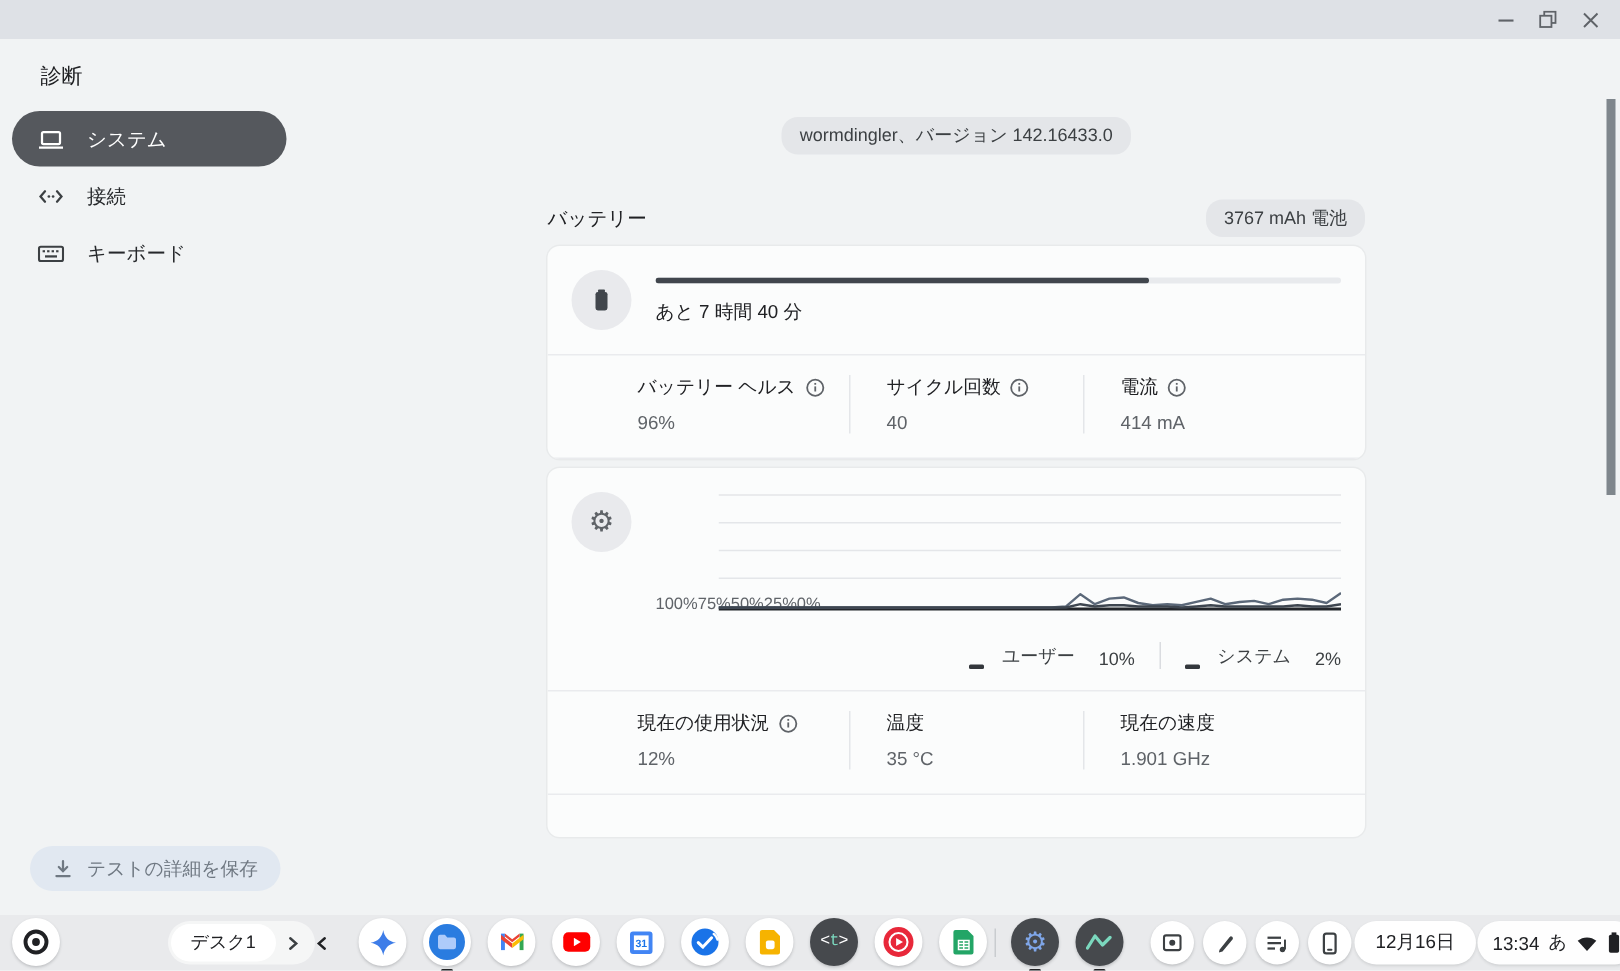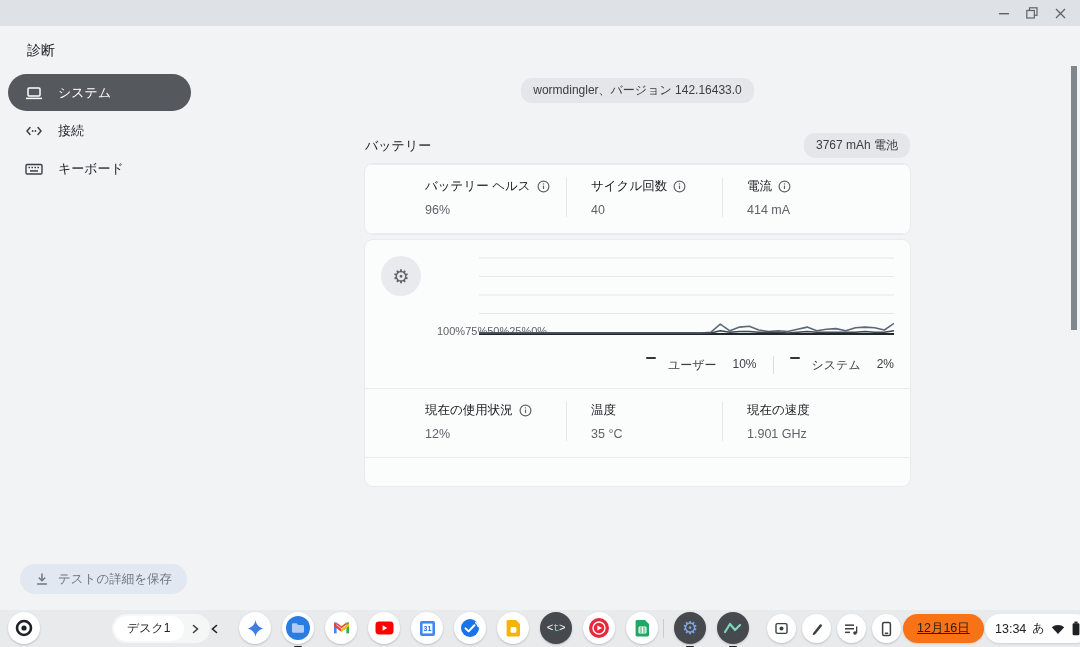--- a/index.html
+++ b/index.html
@@ -39,39 +39,39 @@
   .stat.w1 { width:142px; } .stat.w2 { width:132px; }
   .stat-label { font-size:12.5px; color:#202124; display:flex; align-items:center; gap:6px; white-space:nowrap; }
   .stat-value { margin-top:8px; font-size:12.5px; color:#5F6368; }
   .btn-row { display:flex; justify-content:flex-end; padding:12px 16px 16px; }
   .tonal-btn { background:#DEE6F3; color:#47536B; font-size:12.5px; height:32px; padding:0 16px; border-radius:16px; border:none; display:flex; align-items:center; font-family:inherit; cursor:pointer; }
   
   .chart-area { flex:1; display:flex; gap:6px; }
   .y-labels { display:flex; flex-direction:row; justify-content:space-between; align-items:flex-end; width:36px; height:82px; font-size:11px; color:#5F6368; line-height:11px; padding:0 0 1px 0; }
   .plot-wrap { flex:1; }
   .legend-row { display:flex; justify-content:flex-end; align-items:center; gap:16px; padding:2px 16px 14px; font-size:12px; }
-  .legend-item { display:flex; align-items:flex-start; gap:12px; }
+  .legend-item { display:flex; align-items:flex-end; gap:12px; }
   .legend-dash { width:10px; height:2.6px; background:#33373C; border-radius:1px; }
   .legend-name { color:#3C4043; }
   .legend-val { color:#3C4043; margin-left:4px; }
   .legend-sep { width:1px; height:18px; background:#DADCE0; }
   
   .save-btn { position:absolute; left:20px; bottom:16px; height:30px; border-radius:15px; background:#E1E8F1; color:#6F7882; font-size:12.5px; display:flex; align-items:center; gap:9px; padding:0 15px; border:none; font-family:inherit; cursor:pointer; }
   .scrollbar-thumb { position:absolute; right:3px; top:40px; width:6px; height:264px; background:#7F868C; }
   
   .shelf { position:absolute; bottom:0; left:0; right:0; height:37px; background:#E9EAEC; }
   .circle32 { position:absolute; top:2px; width:32px; height:32px; border-radius:50%; background:#fff; display:flex; align-items:center; justify-content:center; box-shadow:0 1px 2px rgba(60,64,67,.25); }
   .circle32.dark { background:#46494D; }
   .circle28 { position:absolute; top:4px; width:29px; height:29px; border-radius:50%; background:#fff; display:flex; align-items:center; justify-content:center; box-shadow:0 1px 2px rgba(60,64,67,.25); }
   .run-dot { position:absolute; bottom:-4px; left:50%; transform:translateX(-50%); width:8px; height:2px; background:#202124; border-radius:1px; }
   .desk-pill { position:absolute; left:112px; top:4px; height:29px; background:rgba(255,255,255,.55); border-radius:15px; display:flex; align-items:center; padding:2px 10px 2px 2px; gap:7px; }
   .desk-inner { background:#fff; border-radius:13px; height:25px; display:flex; align-items:center; padding:0 13px; font-size:12px; color:#202124; }
   .shelf-chevron { position:absolute; top:8px; width:22px; height:22px; display:flex; align-items:center; justify-content:center; color:#3C4043; }
   .shelf-sep { position:absolute; left:663px; top:9px; width:1px; height:19px; background:#C9CCCF; }
-  .date-pill { position:absolute; left:903px; top:4px; height:29px; background:#f97316; border-radius:15px; display:flex; align-items:center; padding:0 14px; font-size:12.5px; color:#202124; box-shadow:0 1px 2px rgba(60,64,67,.15);text-decoration:underline; }
+  .date-pill { position:absolute; left:903px; top:4px; height:29px; background:#ffffff; border-radius:15px; display:flex; align-items:center; padding:0 14px; font-size:12.5px; color:#202124; box-shadow:0 1px 2px rgba(60,64,67,.15); }
   .tray-pill { position:absolute; left:985px; top:4px; height:29px; background:#FEFEFE; border-radius:15px; display:flex; align-items:center; gap:6px; padding:0 10px; font-size:12.5px; color:#202124; box-shadow:0 1px 2px rgba(60,64,67,.15); }
   svg { display:block; }
 </style>
 </head>
 <body>
 
 <div class="titlebar">
   <div class="win-btn">
     <svg width="12" height="12" viewBox="0 0 12 12">
         <rect x="1" y="6" width="10" height="1.4" fill="#5F6368"></rect>
@@ -132,20 +132,34 @@
   <div class="main">
     <div class="version-row">
       <span class="chip">wormdingler、バージョン 142.16433.0</span>
     </div>
 
     <div class="section-head">
       <span class="section-title">バッテリー</span>
       <span class="chip">3767 mAh 電池</span>
     </div>
     <div class="card">
+      <div class="card-row1">
+        <div class="icon-circle">
+          <svg width="18" height="18" viewBox="0 0 18 18">
+              <rect x="6.7" y="2" width="4.6" height="2" rx="0.6" fill="#41464C"></rect>
+              <rect x="5" y="3.6" width="8" height="12.4" rx="1.6" fill="#41464C"></rect>
+            </svg>
+        </div>
+        <div class="progress-wrap">
+          <div class="progress-track">
+            <div class="progress-fill" style="width: 72%;"></div>
+          </div>
+          <div class="remaining">あと 7 時間 40 分</div>
+        </div>
+      </div>
       <div class="divider"></div>
       <div class="stats-row">
         <div class="stat w1">
           <div class="stat-label">
               <span>バッテリー ヘルス</span>
             <span>
                 <svg width="13" height="13" viewBox="0 0 13 13">
                   <circle cx="6.5" cy="6.5" r="5.4" fill="none" stroke="#5F6368" stroke-width="1.2"></circle>
                   <rect x="5.9" y="5.6" width="1.2" height="3.4" fill="#5F6368"></rect>
                   <rect x="5.9" y="3.3" width="1.2" height="1.2" fill="#5F6368"></rect>

